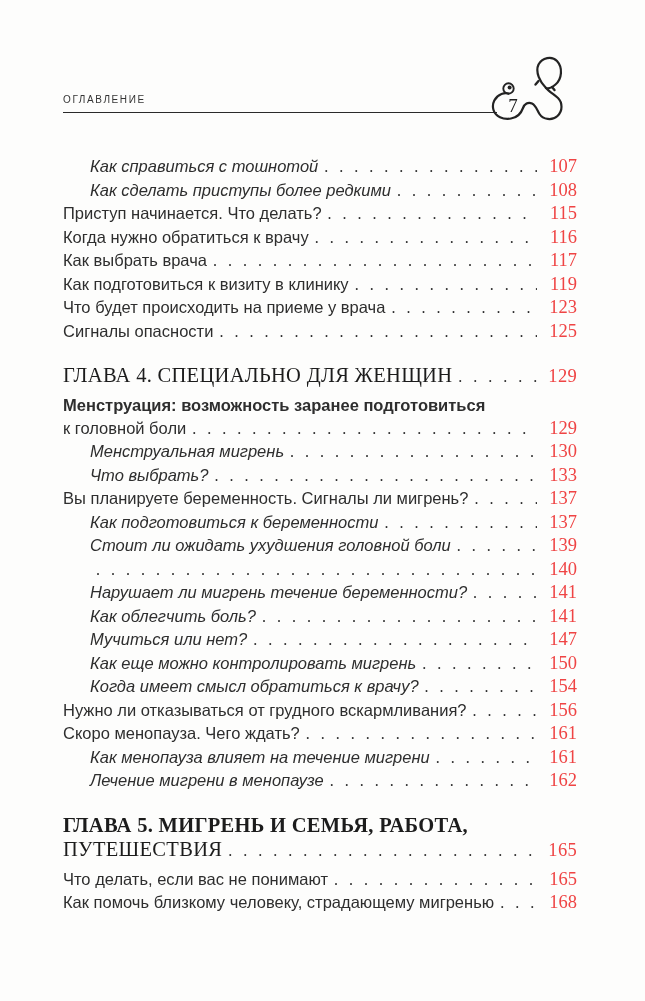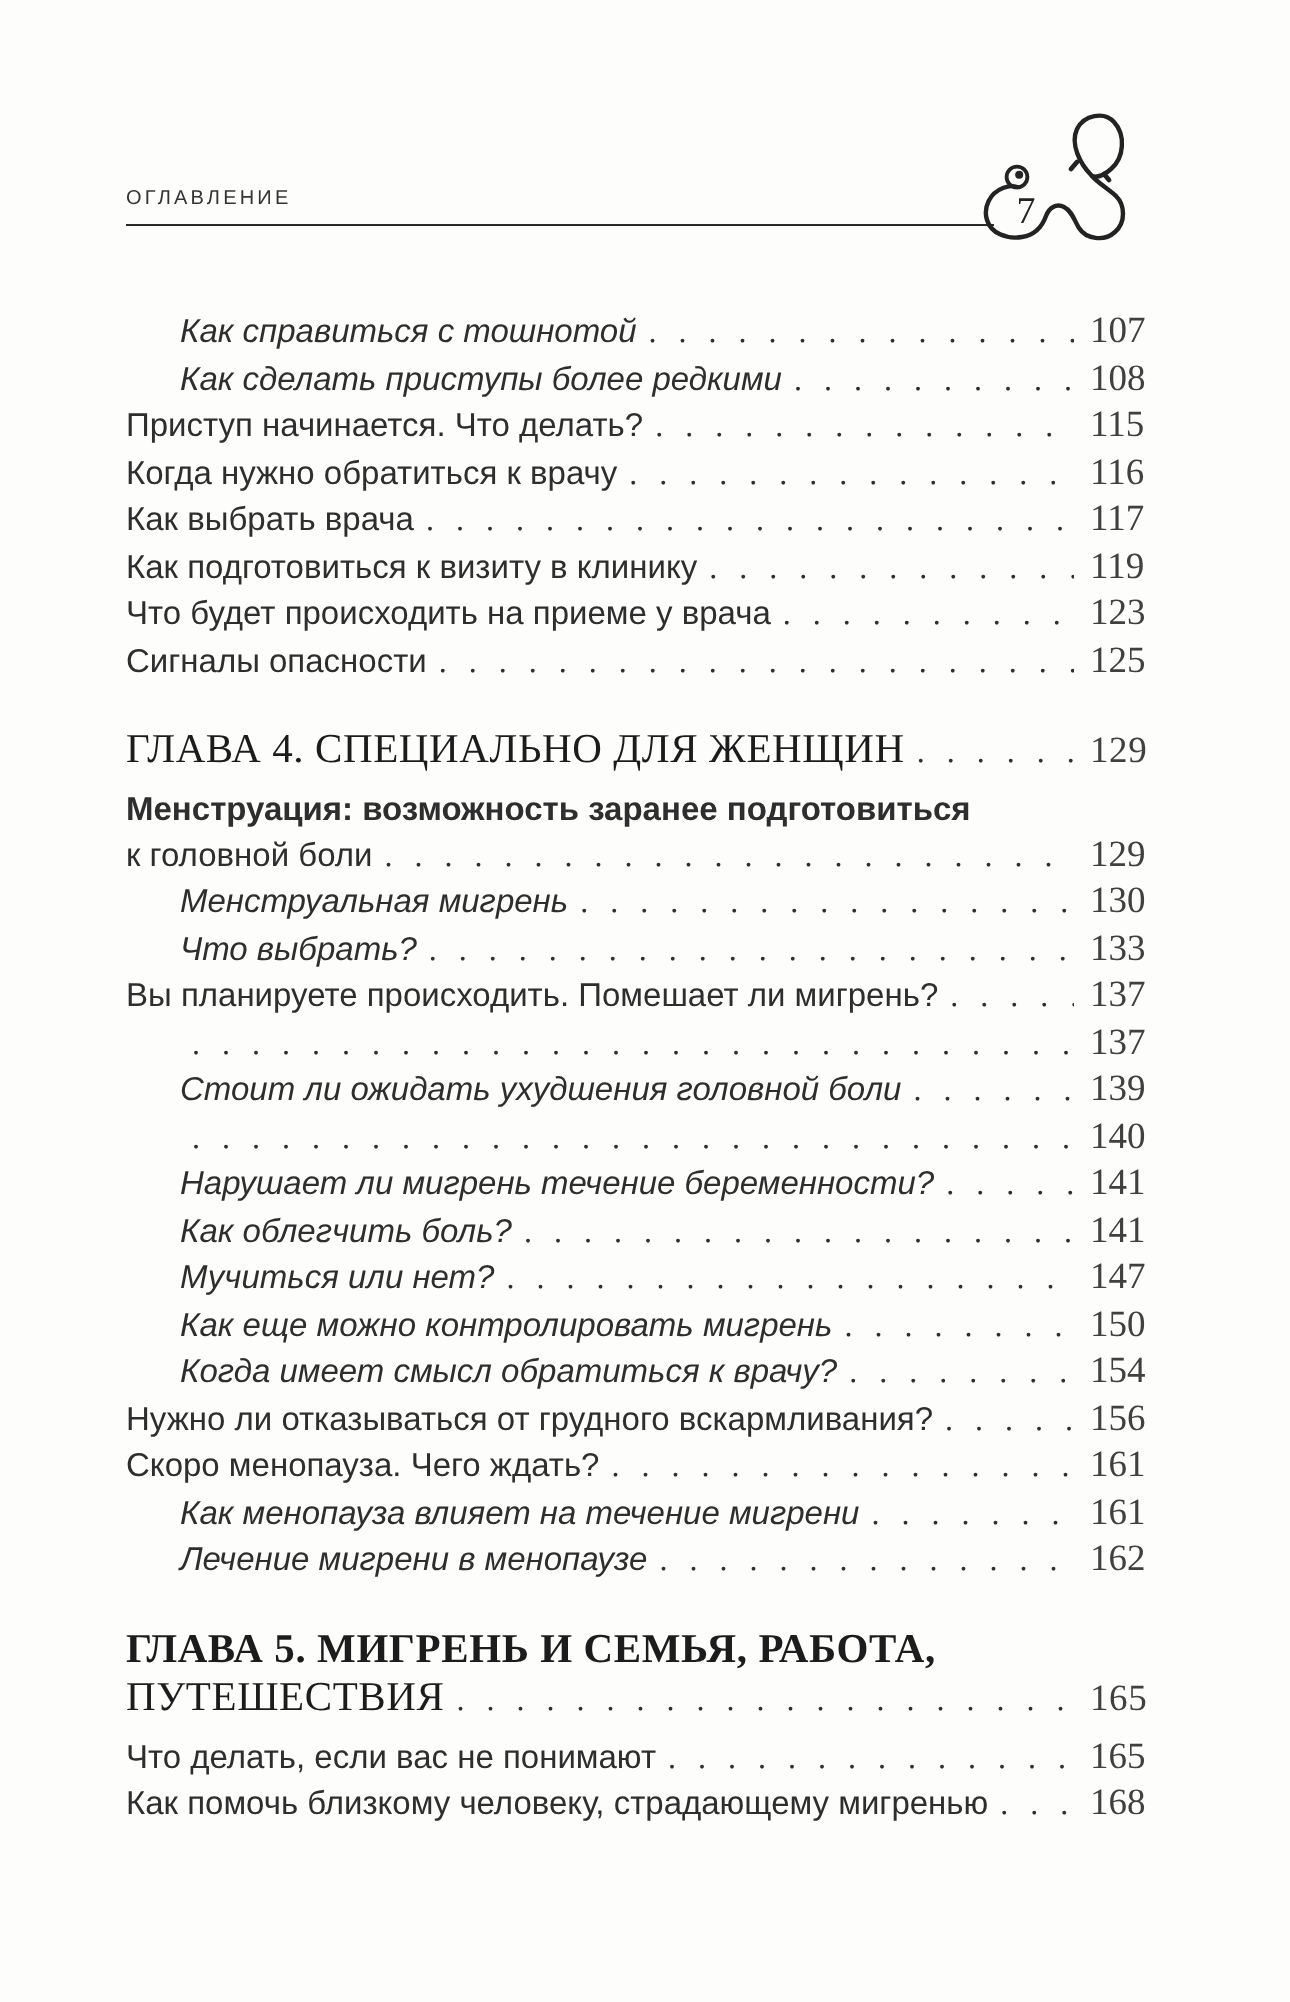--- a/index.html
+++ b/index.html
@@ -75,25 +75,25 @@
     font-family: "Liberation Serif", serif;
     font-style: normal;
     font-size: 16px;
     letter-spacing: 3.5px;
     color: #2e2e2e;
   }
   .page-num {
     flex: 0 0 auto;
     min-width: 32px;
     margin-left: 6px;
-    text-align: left;
+    text-align: right;
     font-family: "Liberation Serif", serif;
     font-style: normal;
     font-size: 18.5px;
-    color: #404040;
+    color: #ef4444;
   }
   .lvl-chapter .page-num { font-size: 18.5px; }
 </style>
 </head>
 <body>
 
 <div class="page">
 
   <div class="page-header">
     <div class="header-title">ОГЛАВЛЕНИЕ</div>
@@ -196,27 +196,28 @@
       </div>
       <div class="toc-entry lvl-sub">
         <div class="entry-row">
           <span class="entry-text">Что выбрать?</span>
           <span class="leader"></span>
           <span class="page-num">133</span>
         </div>
       </div>
       <div class="toc-entry lvl-main">
         <div class="entry-row">
-          <span class="entry-text">Вы планируете происходить. Помешает ли мигрень?</span>
+          <span class="entry-text">Вы планируете беременность. Сигналы ли мигрень?</span>
           <span class="leader"></span>
           <span class="page-num">137</span>
         </div>
       </div>
       <div class="toc-entry lvl-sub">
         <div class="entry-row">
+          <span class="entry-text">Как подготовиться к беременности</span>
           <span class="leader"></span>
           <span class="page-num">137</span>
         </div>
       </div>
       <div class="toc-entry lvl-sub">
         <div class="entry-row">
           <span class="entry-text">Стоит ли ожидать ухудшения головной боли</span>
           <span class="leader"></span>
           <span class="page-num">139</span>
         </div>

